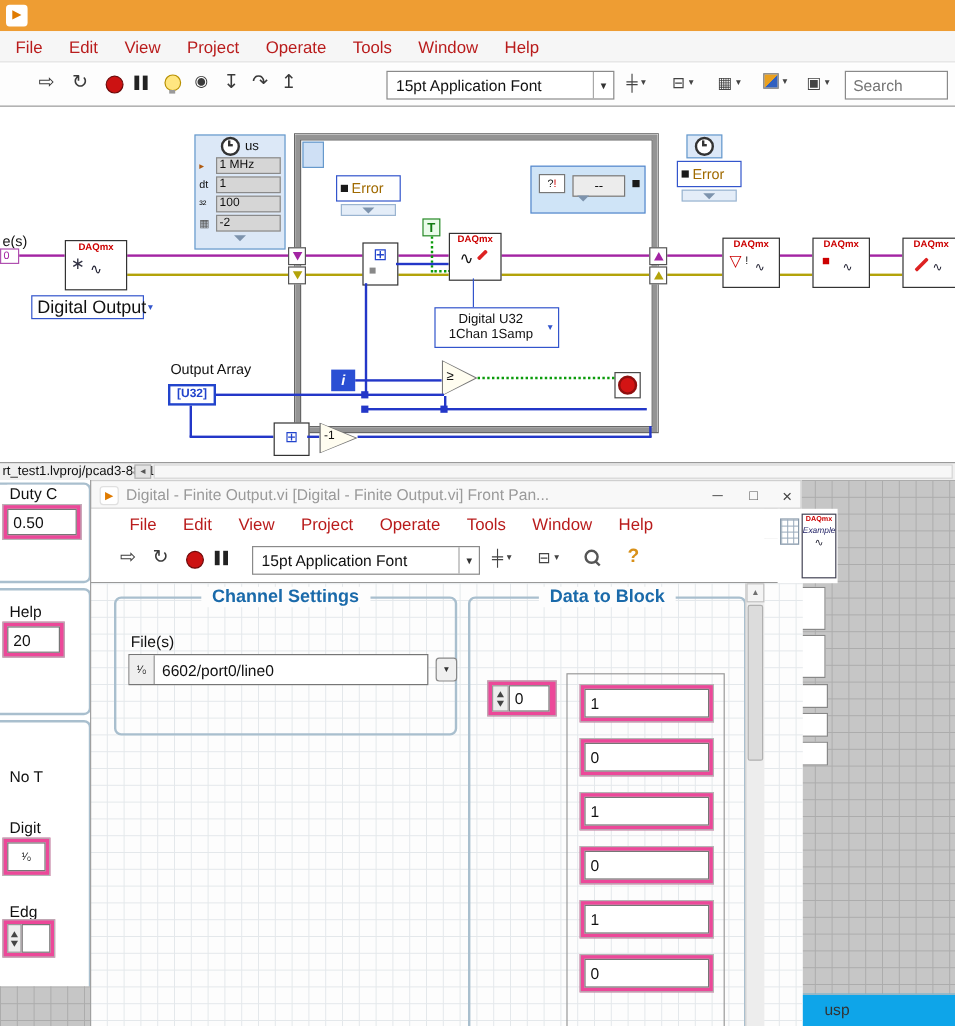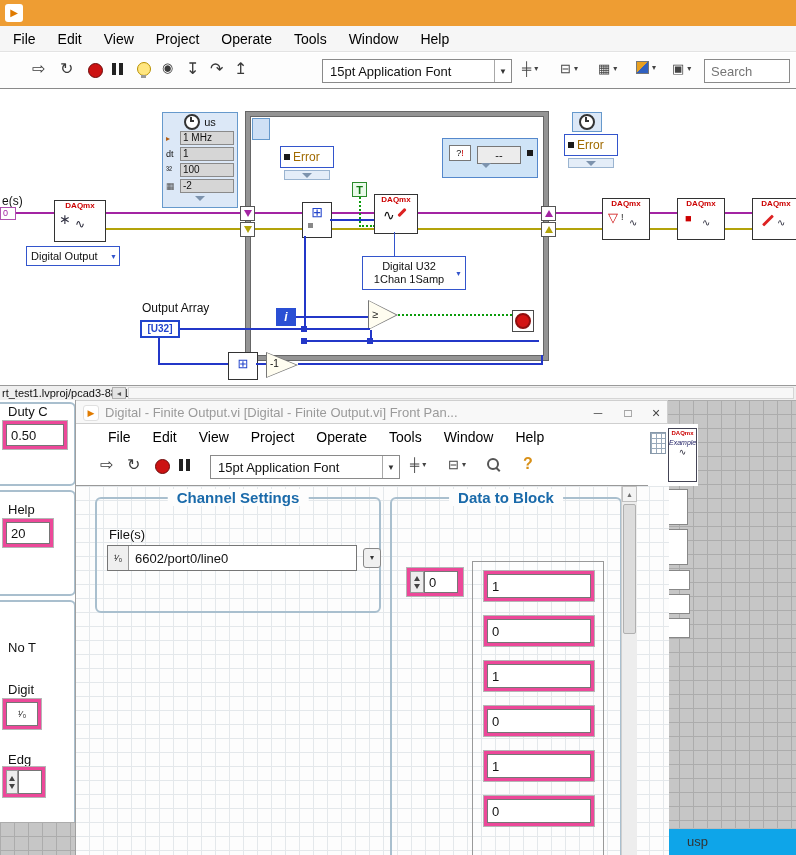--- a/index.html
+++ b/index.html
@@ -7,21 +7,21 @@
           font-family:"Liberation Sans",sans-serif;color:#111;}
   .a{position:absolute;}
   
   .grid-w{background:#fdfdfd;
     background-image:linear-gradient(#e4e8eb 1px,transparent 1px),linear-gradient(90deg,#e4e8eb 1px,transparent 1px);
     background-size:14px 14px;padding-left:48px;}
   .grid-g{background:#c6c6c6;
     background-image:linear-gradient(#acacac 1px,transparent 1px),linear-gradient(90deg,#acacac 1px,transparent 1px);
     background-size:14px 14px;}
   
-  .menu-item{display:inline-block;padding:0 11px;font-size:14px;color:#000000;line-height:26px;}
+  .menu-item{display:inline-block;padding:0 11px;font-size:14px;color:#b91c1c;line-height:26px;}
   .fontbox{border:1px solid #8a8a8a;background:#fff;display:flex;align-items:center;font-size:13px;color:#111;}
   .fontbox .ftext{padding-left:7px;white-space:nowrap;}
   .fontbox .car{margin-left:auto;border-left:1px solid #a8a8a8;width:16px;align-self:stretch;
     display:flex;align-items:center;justify-content:center;font-size:8px;color:#333;}
   .flatbtn{position:absolute;display:flex;align-items:center;justify-content:center;gap:3px;color:#444;font-size:13px;}
   .tbglyph{font-size:16px;color:#3a3a3a;line-height:1;}
   .pause{display:inline-flex;gap:3px;}
   .pause i{width:4px;height:12px;background:#222;}
   .abort{width:13px;height:13px;border-radius:50%;background:#cc1212;border:1px solid #6d0a0a;}
   .bulb{width:12px;height:12px;border-radius:50%;background:#ffe680;border:1px solid #b89000;position:relative;}
@@ -162,21 +162,21 @@
       <div class="a wh c-y" style="left:648px;top:139px;width:29px;"></div>
       <div class="a wh c-y" style="left:723px;top:139px;width:29px;"></div>
 
       <div class="node a" style="left:54px;top:111px;width:50px;height:40px;">
         <div class="node-head">DAQmx</div>
         <span class="a" style="left:4px;top:10px;font-size:14px;color:#334;">∗</span>
         <span class="a" style="left:20px;top:16px;font-size:12px;color:#223;">∿</span>
       </div>
 
       <div class="blue-box a" style="left:26px;top:157px;width:92px;height:18px;display:flex;align-items:center;">
-        <span style="font-size:11px;padding-left:4px;white-space:nowrap;">Digital Output</span>
+        <span style="font-size:15px;padding-left:4px;white-space:nowrap;">Digital Output</span>
         <span style="margin-left:auto;font-size:7px;color:#3355cc;padding-right:2px;">▼</span>
       </div>
 
       <div class="a" style="left:162px;top:23px;width:76px;height:96px;background:#dce8f7;border:1px solid #6699cc;box-sizing:border-box;">
         <div style="height:17px;display:flex;align-items:center;justify-content:center;gap:4px;">
           <span class="clock"></span>
           <span style="font-size:11px;">us</span>
         </div>
         <div style="display:flex;align-items:center;height:16px;padding:0 3px;gap:2px;">
           <span style="font-size:8px;color:#b05a10;width:12px;">▸</span>

